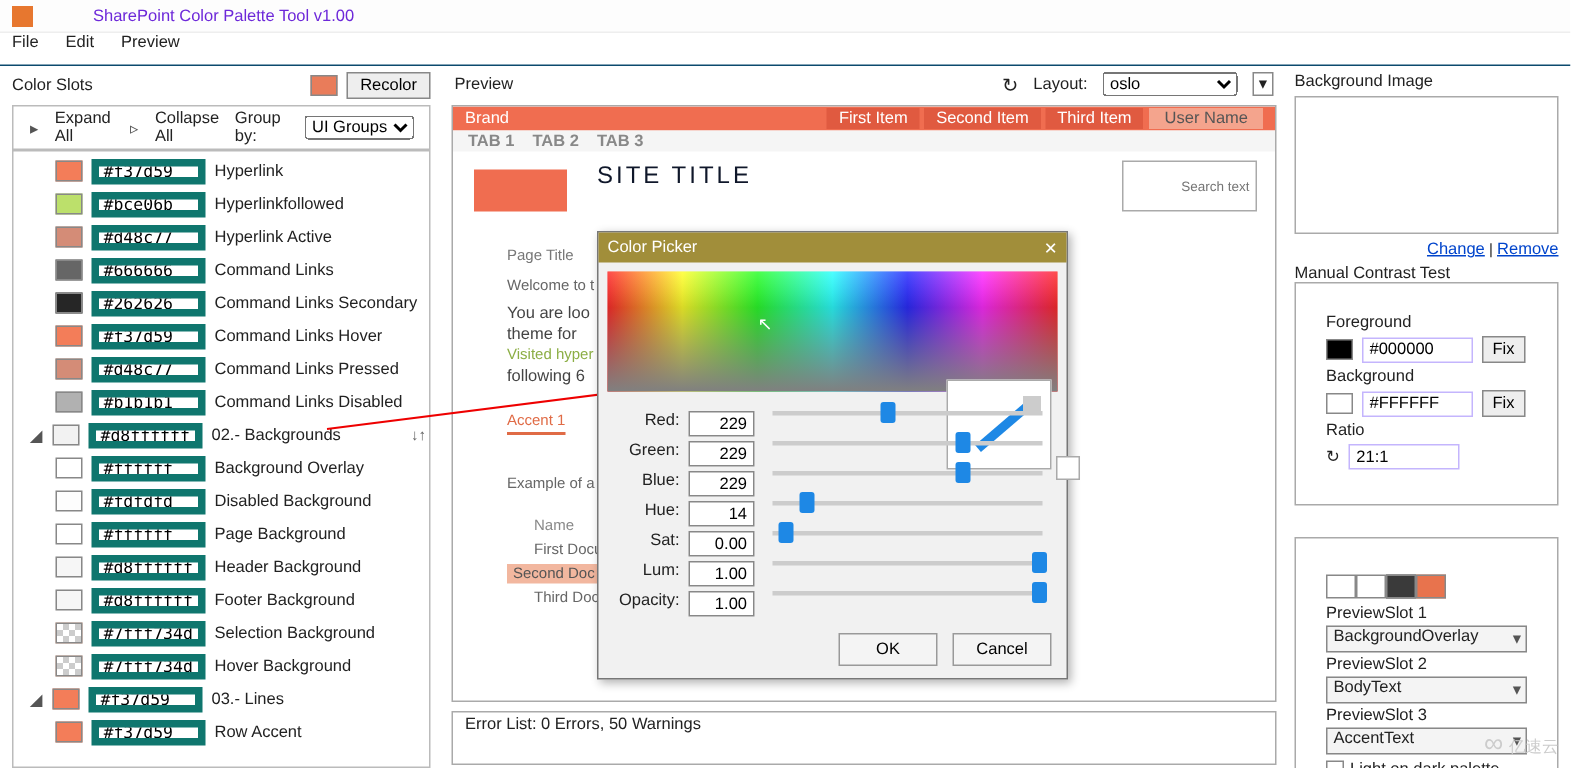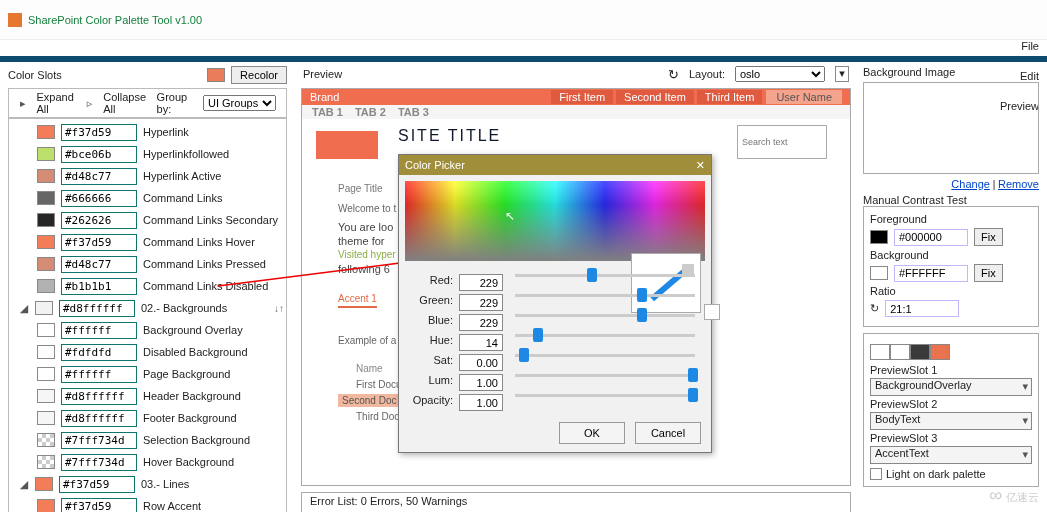--- a/index.html
+++ b/index.html
@@ -1,64 +1,64 @@
 <!DOCTYPE html>
 <html><head>
 <meta charset="utf-8">
 <style>
   * { box-sizing: border-box; font-family: "Segoe UI", Tahoma, sans-serif; font-size: 11px; }
   body { margin:0; padding:0; background:#fff; width:1047px; height:512px; overflow:hidden; color:#222; }
-  .titlebar { height:40px; padding:2px 8px; background:#fdfdfd; font-size:12px; color:#15803d; border-bottom:1px solid #eee; display:flex; align-items:center;}
+  .titlebar { height:22px; padding:2px 8px; background:#fdfdfd; font-size:12px; color:#6d28d9; border-bottom:1px solid #eee; display:flex; align-items:center;gap:34px;}
   .titlebar .winicon{width:14px;height:14px;margin-right:6px;background:#e7772f;display:inline-block;}
-  .menubar { height:22px; padding:0 8px; display:flex; gap:18px; align-items:flex-end; border-bottom:6px solid #0c4a6e;flex-direction:column;}
+  .menubar { height:22px; padding:0 8px; display:flex; gap:18px; align-items:flex-start; border-bottom:1px solid #0c4a6e;}
   .menubar span{cursor:default;}
   .main { display:flex; height:468px; }
   .leftcol { width:295px; border-right:0; display:flex; flex-direction:column;}
   .slothdr{display:flex;align-items:center;padding:4px 8px 2px;gap:6px;}
   .swatch-sm{width:18px;height:14px;border:1px solid #888;}
   .recolor-btn{padding:2px 8px;border:1px solid #888;background:#eee;cursor:pointer;}
   .treectrls{display:flex;gap:10px;padding:2px 10px;border:1px solid #bbb;margin:2px 8px 0 8px;align-items:center;}
   .treectrls .gb{margin-left:auto;}
   .treectrls select{font-size:11px;}
   .tree{flex:1;overflow-y:auto;border:1px solid #bbb;margin:0 8px 0 8px;padding:2px 2px 60px;}
   .row{display:flex;align-items:center;height:22px;gap:6px;padding-left:26px;}
   .row.group{padding-left:8px;font-weight:500;position:relative;}
   .caret{width:10px;text-align:center;color:#555;display:inline-block;}
   .cs{width:18px;height:14px;border:1px solid #888;flex:0 0 18px;}
-  .hex{width:76px;height:17px;border:1px solid #0f766e;font-family:Consolas,monospace;font-size:11px;padding:0 3px;}
+  .hex{width:76px;height:17px;border:5px solid #0f766e;font-family:Consolas,monospace;font-size:11px;padding:0 3px;}
   .slotname{flex:1;white-space:nowrap;}
   .sorticon{font-size:10px;color:#666;}
   .midcol{flex:1;display:flex;flex-direction:column;}
   .midtop{display:flex;align-items:center;padding:4px 8px;gap:10px;}
   .midtop .spacer{flex:1;}
   .midtop .refresh{font-size:13px;}
   .preview{flex:1;margin:2px 6px;border:1px solid #aaa;overflow:hidden;position:relative;background:#fff;}
   .mockbar{height:16px;background:#f06d50;display:flex;color:#fff;font-size:9px;align-items:center;padding:0 8px;gap:4px;}
   .mockbar .b1{flex:1;}
   .mockbar .nav{display:flex;gap:3px;}
   .mockbar .navitem{background:#e05a40;padding:1px 8px;}
   .mockbar .user{background:#f4a48d;padding:1px 10px;color:#555;}
   .tabs{height:14px;background:#f5f5f5;font-size:9px;color:#888;padding:0 10px;display:flex;gap:12px;align-items:center;font-weight:bold;}
   .mockbody{display:flex;padding:8px 14px;gap:20px;position:relative;}
   .mockimg{width:62px;height:28px;background:#f06d50;margin-top:4px;}
   .mockright{flex:1;}
   .sttl{font-size:16px;color:#0f172a;letter-spacing:2px;}
-  .mocksearch{position:absolute;right:23px;top:6px;width:90px;height:16px;border:1px solid #aaa;font-size:9px;color:#888;padding:16px 4px;}
+  .mocksearch{position:absolute;right:12px;top:6px;width:90px;height:16px;border:1px solid #aaa;font-size:9px;color:#888;padding:16px 4px;text-align:right;}
   .errbar{height:36px;border:1px solid #aaa;margin:4px 6px 2px;padding:2px 8px;}
   .rightcol{width:190px;padding:4px 8px 0 6px;}
   .bgimg{border:1px solid #aaa;height:92px;margin-top:4px;}
   .links{text-align:right;padding:4px 0;font-size:10px;}
   .links a{color:#04c;text-decoration:underline;cursor:pointer;}
   .field{display:flex;align-items:center;gap:6px;margin:3px 0;}
   .field .sw{width:18px;height:14px;border:1px solid #888;}
   .field input.hx{width:74px;height:17px;border:1px solid #c4b5fd;padding:0 4px;font-size:11px;}
   .field .fix{border:1px solid #888;background:#eee;padding:0 6px;height:18px;cursor:pointer;}
   .palrow{display:flex;gap:0;margin:4px 0;}
   .palrow .p{width:20px;height:16px;border:1px solid #888;}
-  .blk{border:1px solid #aaa;padding:6px;margin-bottom:6px;}
+  .blk{border:1px solid #aaa;padding:20px;margin-bottom:21px;}
   .dd{width:100%;height:18px;border:1px solid #888;background:#f4f4f4;padding:0 14px 0 4px;position:relative;margin:2px 0;cursor:pointer;}
   .dd:after{content:"▾";position:absolute;right:3px;top:1px;color:#555;}
   .cb{display:flex;gap:4px;align-items:center;margin-top:4px;}
   
   .picker{position:absolute;left:398px;top:154px;width:314px;border:1px solid #777;background:#f1f1f1;box-shadow:2px 2px 6px rgba(0,0,0,.3);z-index:100;}
   .pickerhdr{height:20px;background:#a18e3a;color:#fff;display:flex;align-items:center;padding:0 6px;font-size:11px;}
   .pickerhdr .x{margin-left:auto;cursor:pointer;}
   .spectrum{height:80px;margin:6px;position:relative;background:
      linear-gradient(to bottom, transparent 0%, rgba(128,128,128,1) 100%),
      linear-gradient(to right,#f00,#ff0,#0f0,#0ff,#00f,#f0f,#f00);}

